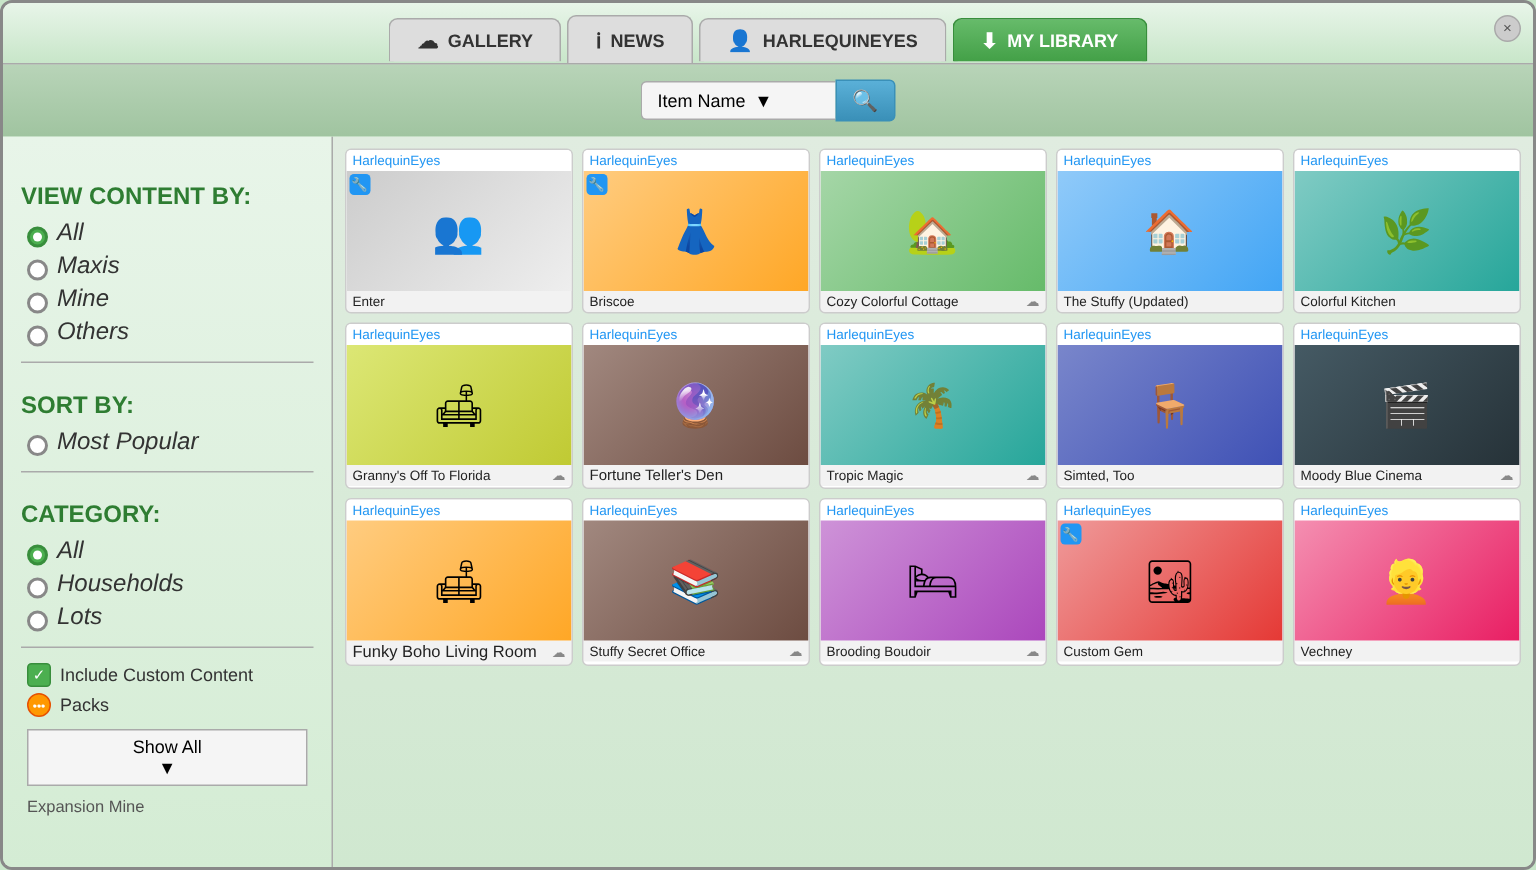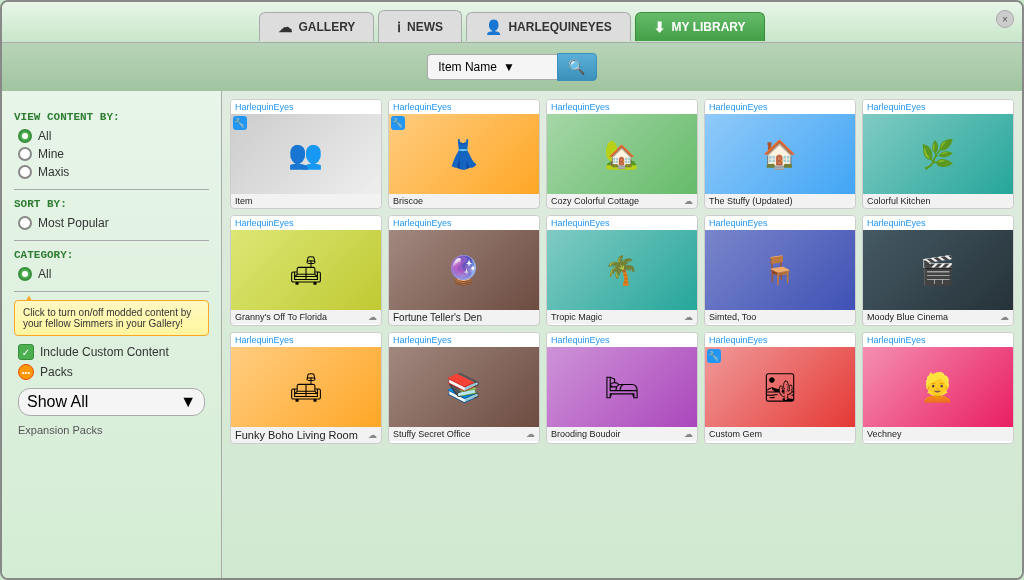--- a/index.html
+++ b/index.html
@@ -137,37 +137,37 @@
       width: 220px;
       background: linear-gradient(180deg, #e8f5e9 0%, #d4ecd4 100%);
       border-right: 1px solid #aaa;
       padding: 12px 12px;
       flex-shrink: 0;
       overflow-y: auto;
       position: relative;
     }
 
     .sidebar-section-label {
-      font-size: 11px;
+      font-size: 16px;
       font-weight: bold;
       color: #2e7d32;
       text-transform: uppercase;
       margin-bottom: 4px;
-      margin-top: 8px;
-      font-family: Liberation Mono, monospace;
+      margin-top: 20px;
     }
 
     .sidebar-option {
       display: flex;
-      align-items: flex-start;
+      align-items: flex-end;
       gap: 6px;
       padding: 2px 4px;
       cursor: pointer;
-      font-size: 12px;
+      font-size: 16px;
       color: #333;
+      font-style: italic;
     }
 
     .radio-circle {
       width: 14px;
       height: 14px;
       border-radius: 50%;
       border: 2px solid #888;
       background: white;
       flex-shrink: 0;
       display: flex;
@@ -262,25 +262,26 @@
       color: white;
       font-size: 8px;
     }
 
     .show-all-dropdown {
       display: flex;
       align-items: center;
       justify-content: space-between;
       background: #f5f5f5;
       border: 1px solid #aaa;
-      border-radius: 12px;
+      border-radius: 0;
       padding: 4px 8px;
       margin: 6px 4px;
       cursor: pointer;
-      font-size: 16px;
+      font-size: 12px;
+      flex-direction: column;
     }
 
     .expansion-packs-label {
       font-size: 11px;
       color: #555;
       padding: 2px 4px;
     }
 
     
     .grid-area {
@@ -417,78 +418,87 @@
 
     <div class="sidebar">
       <div class="sidebar-section-label">View Content By:</div>
 
       <div class="sidebar-option">
         <div class="radio-circle selected"></div>
         <span>All</span>
       </div>
       <div class="sidebar-option">
         <div class="radio-circle"></div>
+        <span>Maxis</span>
+      </div>
+      <div class="sidebar-option">
+        <div class="radio-circle"></div>
         <span>Mine</span>
       </div>
       <div class="sidebar-option">
         <div class="radio-circle"></div>
-        <span>Maxis</span>
+        <span>Others</span>
       </div>
 
       <div class="divider-line"></div>
 
       <div class="sidebar-section-label">Sort By:</div>
       <div class="sidebar-option">
         <div class="radio-circle"></div>
         <span>Most Popular</span>
       </div>
 
       <div class="divider-line"></div>
 
       <div class="sidebar-section-label">Category:</div>
       <div class="sidebar-option">
         <div class="radio-circle selected"></div>
         <span>All</span>
       </div>
+      <div class="sidebar-option">
+        <div class="radio-circle"></div>
+        <span>Households</span>
+      </div>
+      <div class="sidebar-option">
+        <div class="radio-circle"></div>
+        <span>Lots</span>
+      </div>
 
       <div class="divider-line"></div>
 
-      <div class="tooltip-wrapper">
-        <div class="tooltip-box">Click to turn on/off modded content by your fellow Simmers in your Gallery!</div>
-      </div>
 
       <div class="checkbox-row">
         <div class="checkbox-green">✓</div>
         <span>Include Custom Content</span>
       </div>
 
       <div class="packs-row">
         <div class="packs-icon">•••</div>
         <span>Packs</span>
       </div>
 
       <div class="show-all-dropdown">
         <span>Show All</span>
         <span>▼</span>
       </div>
 
-      <div class="expansion-packs-label">Expansion Packs</div>
+      <div class="expansion-packs-label">Expansion Mine</div>
     </div>
 
     <div class="grid-area">
       <div class="grid" id="items-grid">
 
       <div class="grid-item">
     <div class="item-author">HarlequinEyes</div>
     <div class="item-thumbnail bg-gray">
       <div class="item-wrench-badge">🔧</div>
       <span style="font-size:28px">👥</span>
     </div>
     <div class="item-footer">
-      <span style="font-size:9px;color:#222;flex:1;overflow:hidden;text-overflow:ellipsis;white-space:nowrap">Item</span>
+      <span style="font-size:9px;color:#222;flex:1;overflow:hidden;text-overflow:ellipsis;white-space:nowrap">Enter</span>
       <span></span>
     </div>
   </div>
           <div class="grid-item">
     <div class="item-author">HarlequinEyes</div>
     <div class="item-thumbnail bg-orange">
       <div class="item-wrench-badge">🔧</div>
       <span style="font-size:28px">👗</span>
     </div>
     <div class="item-footer">

